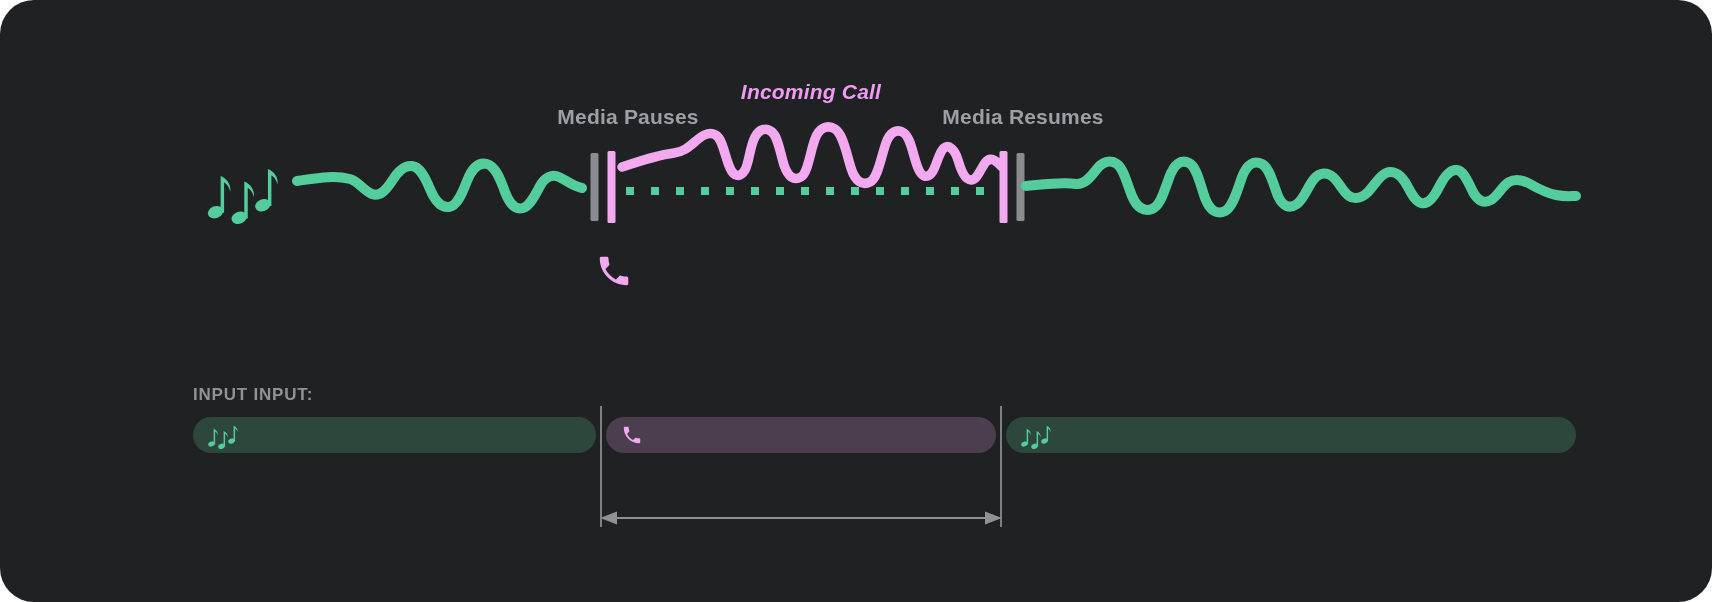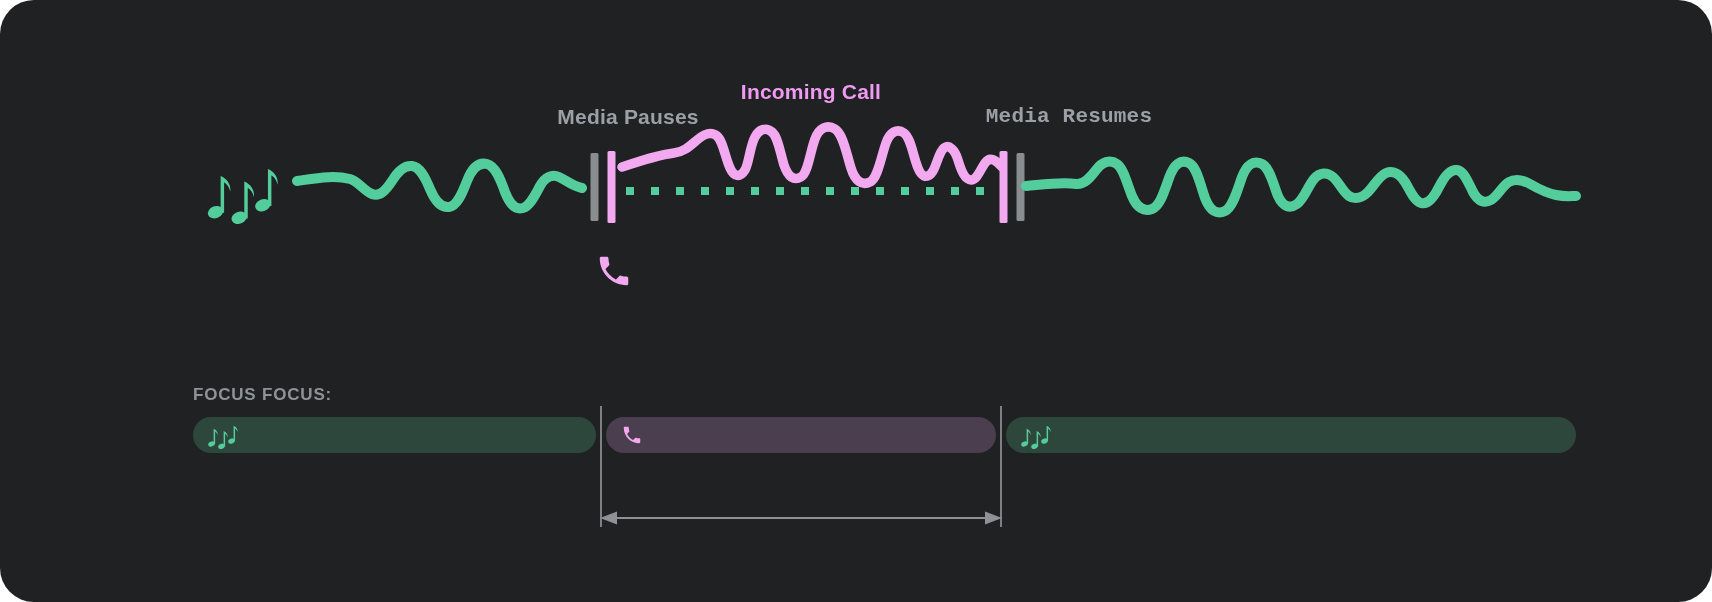--- a/index.html
+++ b/index.html
@@ -70,22 +70,22 @@
       <use href="#eighth-note" transform="translate(17,13)"></use>
       <use href="#eighth-note" transform="translate(34,4)"></use>
     </g>
     <path id="phone-handset" d="M6.62 10.79c1.44 2.83 3.76 5.14 6.59 6.59l2.2-2.2c.27-.27.67-.36 1.02-.24 1.12.37 2.33.57 3.57.57.55 0 1 .45 1 1V20c0 .55-.45 1-1 1-9.39 0-17-7.61-17-17 0-.55.45-1 1-1h3.5c.55 0 1 .45 1 1 0 1.25.2 2.45.57 3.57.11.35.03.74-.25 1.02l-2.2 2.2z"></path>
   </defs>
 </svg>
 
 <div class="panel">
 
   <div class="dlabel" style="left:628px; top:105px;">Media Pauses</div>
-  <div class="dlabel pink" style="left:811px; top:80px;">Incoming Call</div>
-  <div class="dlabel" style="left:1069px; top:105px;font-family:Liberation Mono, monospace;">Media Resumes</div>
+  <div class="dlabel pink" style="left:811px; top:80px;font-style:italic;">Incoming Call</div>
+  <div class="dlabel" style="left:1023px; top:105px;">Media Resumes</div>
 
   <svg class="abs fill-green" style="left:206px; top:160px;" width="76" height="64" viewBox="0 0 52 46">
     <use href="#music-notes"></use>
   </svg>
 
   <svg class="abs" style="left:0; top:0;" width="1712" height="602" viewBox="0 0 1712 602">
 
     <path class="stroke-green" stroke-width="10" d="M297 181 C318 178 334 175 350 179 C358 181 364 191 372 194 C380 197 386 190 392 181
          C398 171 404 165 412 166 C420 167 425 177 430 189 C435 201 441 208 449 207
          C457 206 462 194 467 181 C472 168 479 162 487 164 C495 166 500 178 505 192
@@ -118,21 +118,21 @@
          C1393 170 1400 174 1405 182 C1410 190 1414 201 1421 203 C1428 205 1434 197 1439 187
          C1444 177 1450 169 1457 170 C1464 171 1468 182 1473 192 C1478 201 1484 204 1491 200
          C1498 196 1502 186 1509 182 C1516 178 1523 180 1530 184 C1537 188 1546 193 1556 195
          C1566 197 1571 196 1576 196"></path>
   </svg>
 
   <svg class="abs fill-pink" style="left:595px; top:252px;" width="38" height="38" viewBox="0 0 24 24">
     <use href="#phone-handset"></use>
   </svg>
 
-  <div class="focus-heading">FOCUS FOCUS:</div>
+  <div class="focus-heading">INPUT INPUT:</div>
 
   <div class="pill media" style="left:193px; width:403px;">
     <svg class="fill-green" width="31" height="27" viewBox="0 0 52 46">
       <use href="#music-notes"></use>
     </svg>
   </div>
 
   <div class="vline" style="left:600px;"></div>
 
   <div class="pill call" style="left:606px; width:390px;">

